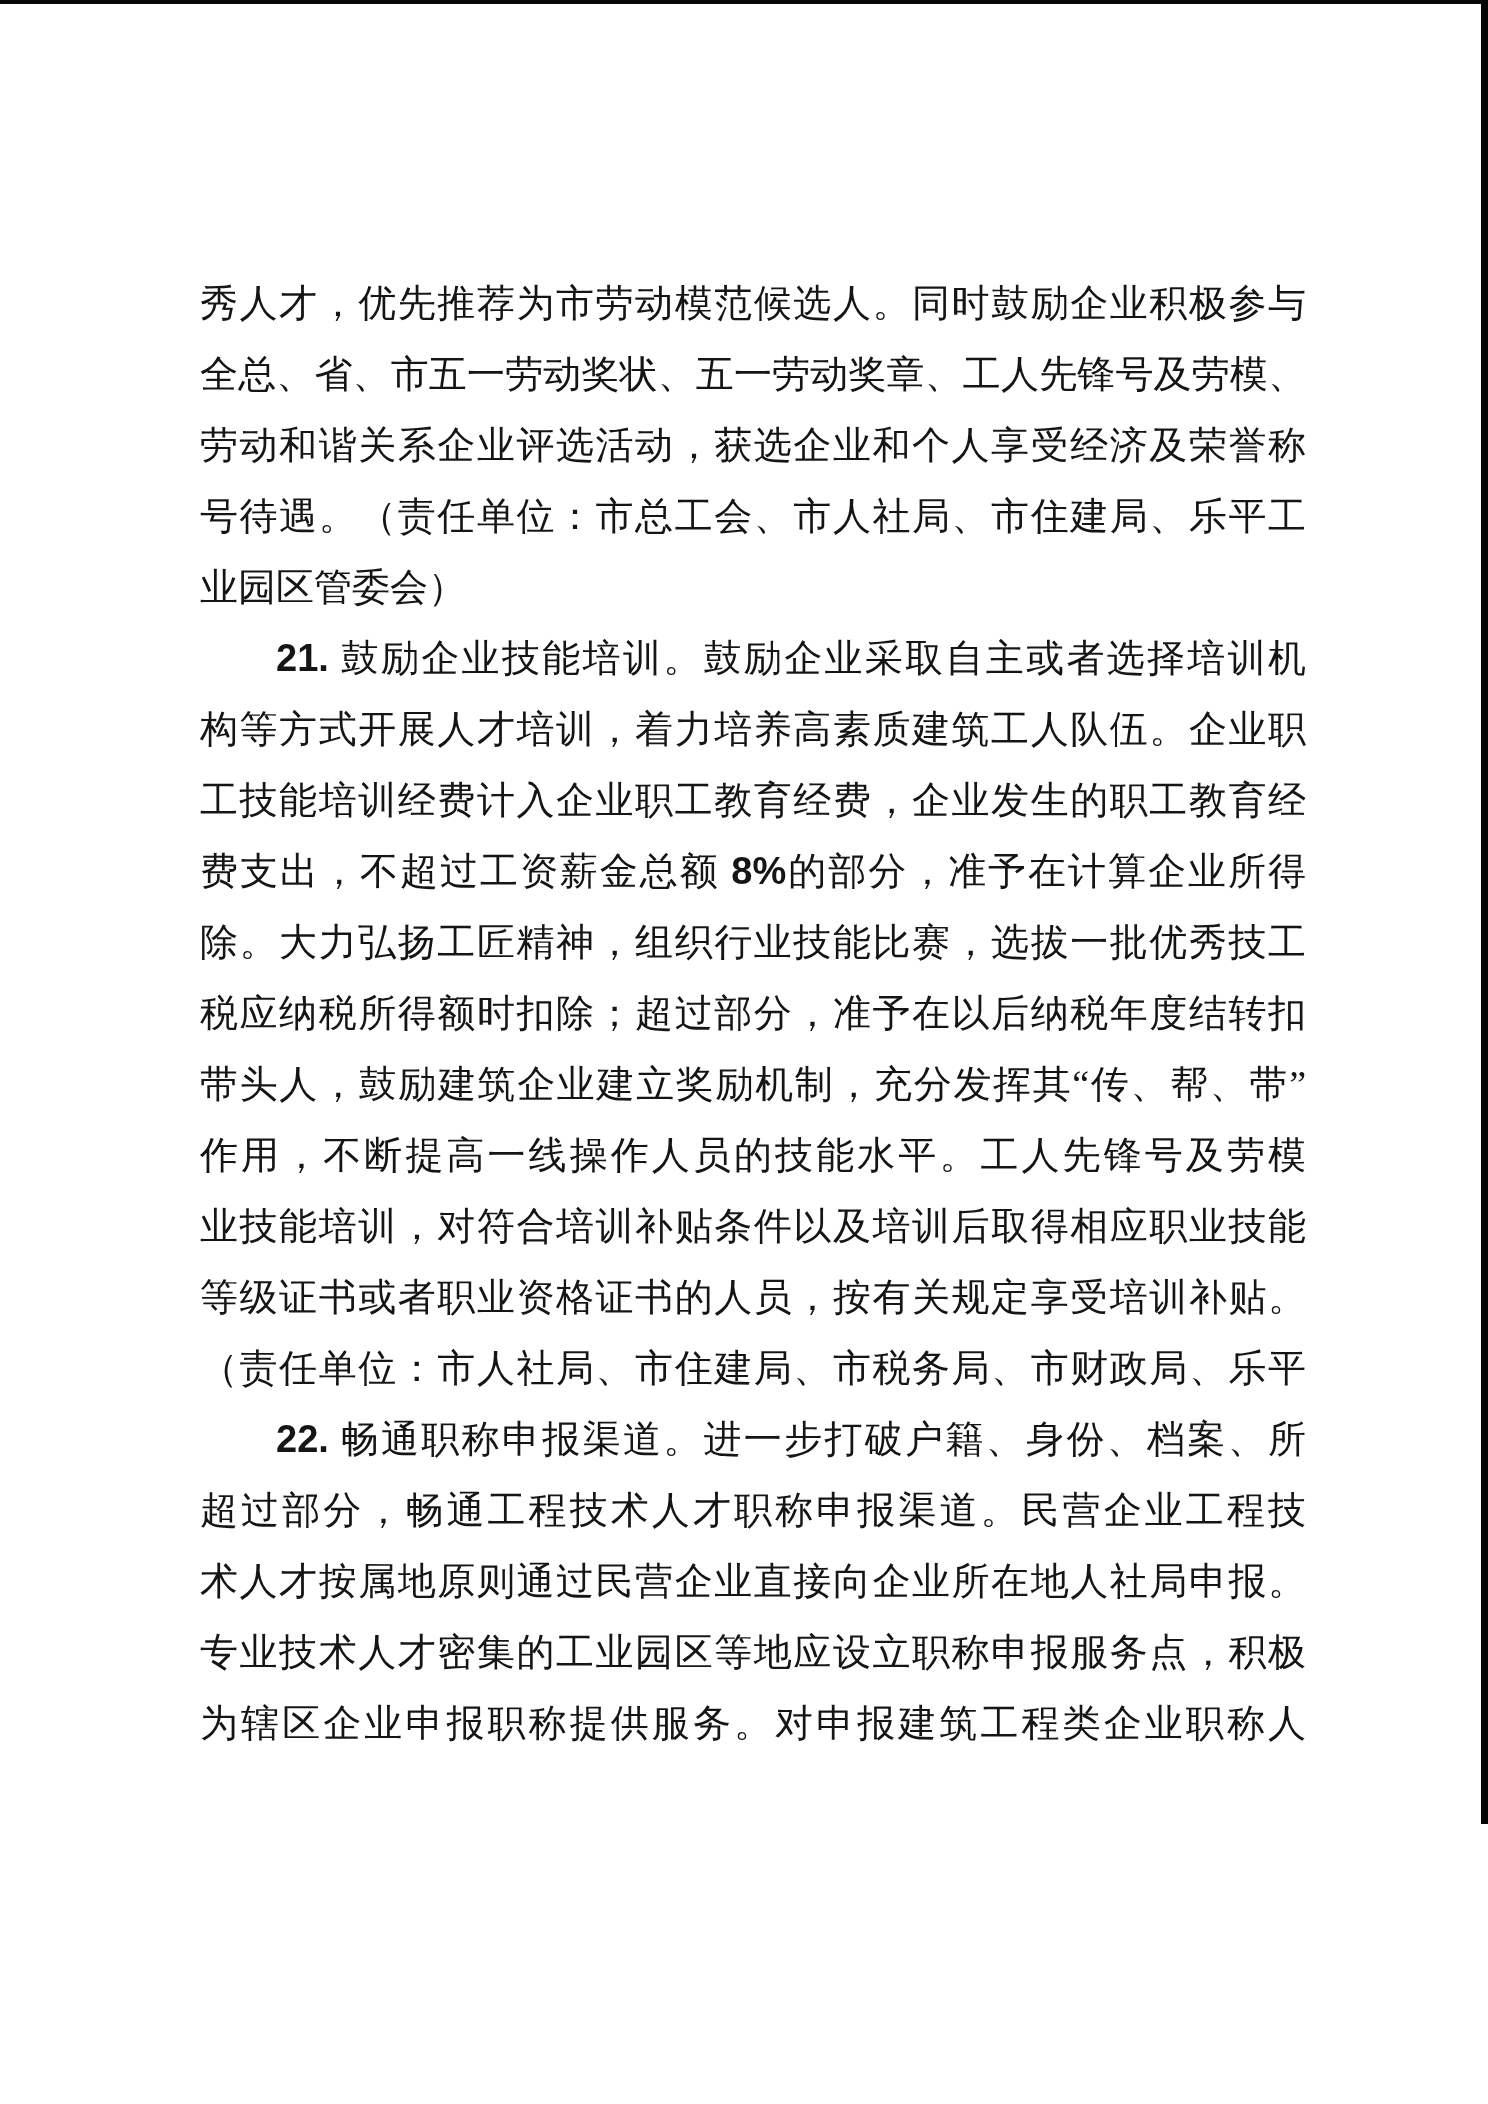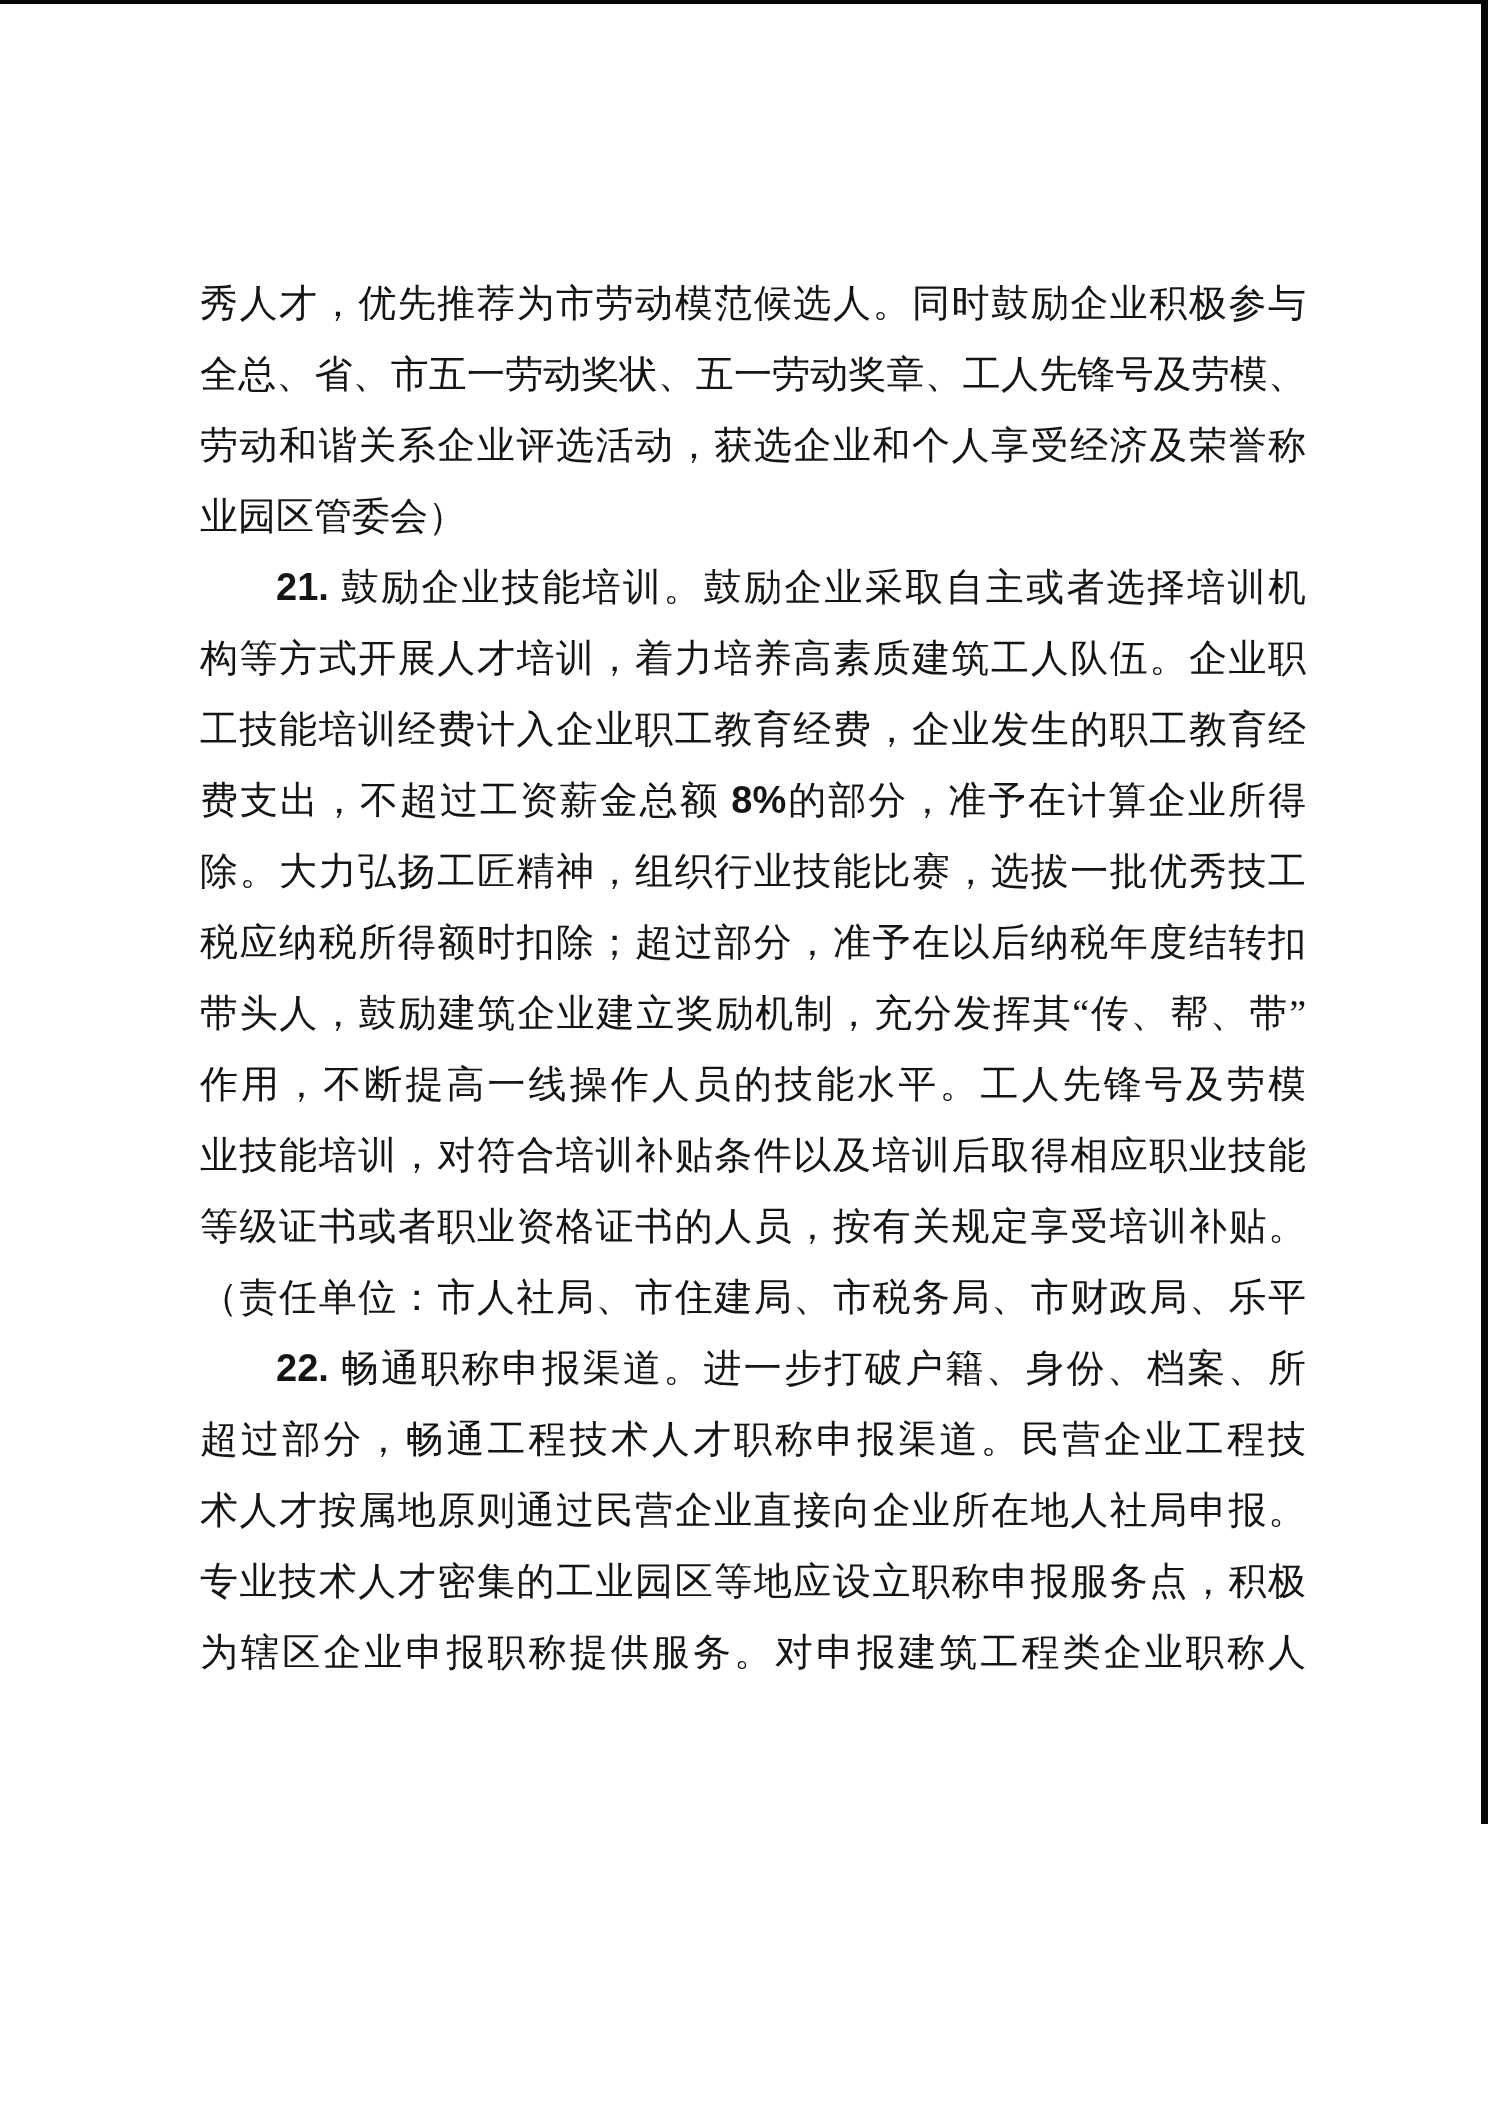--- a/index.html
+++ b/index.html
@@ -71,20 +71,21 @@
 <body>
 
 <div id="page" style="--page-bg: #ffffff; --text-color: #151515; --edge-color: #060606;">
   <div class="edge-top"></div>
   <div class="edge-right"></div>
 
   <div id="doc-body">
       <div class="line fill">秀人才，优先推荐为市劳动模范候选人。同时鼓励企业积极参与</div>
       <div class="line fill">全总、省、市五一劳动奖状、五一劳动奖章、工人先锋号及劳模、</div>
       <div class="line fill">劳动和谐关系企业评选活动，获选企业和个人享受经济及荣誉称</div>
+      <div class="line fill">号待遇。（责任单位：市总工会、市人社局、市住建局、乐平工</div>
       <div class="line endline">业园区管委会）</div>
       <div class="line fill indent"><span class="latin">21.</span> 鼓励企业技能培训。鼓励企业采取自主或者选择培训机</div>
       <div class="line fill">构等方式开展人才培训，着力培养高素质建筑工人队伍。企业职</div>
       <div class="line fill">工技能培训经费计入企业职工教育经费，企业发生的职工教育经</div>
       <div class="line fill">费支出，不超过工资薪金总额 <span class="latin">8%</span>的部分，准予在计算企业所得</div>
       <div class="line fill">除。大力弘扬工匠精神，组织行业技能比赛，选拔一批优秀技工</div>
       <div class="line fill">税应纳税所得额时扣除；超过部分，准予在以后纳税年度结转扣</div>
       <div class="line fill">带头人，鼓励建筑企业建立奖励机制，充分发挥其“传、帮、带”</div>
       <div class="line fill">作用，不断提高一线操作人员的技能水平。工人先锋号及劳模</div>
       <div class="line fill">业技能培训，对符合培训补贴条件以及培训后取得相应职业技能</div>

